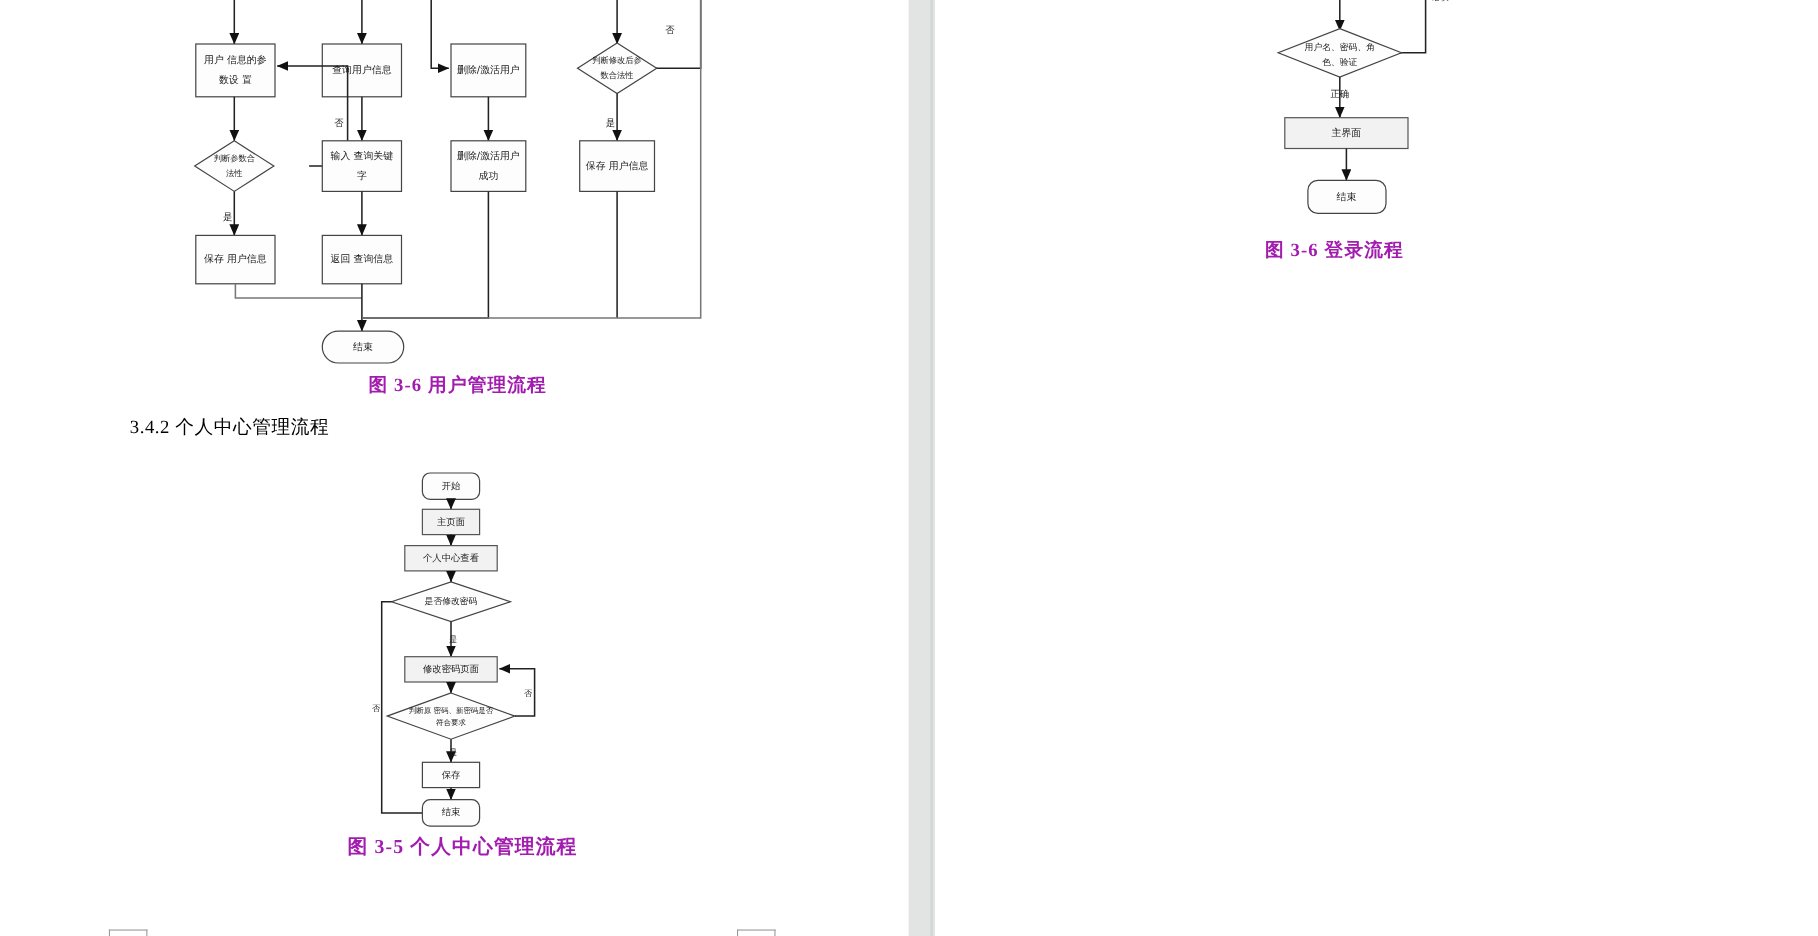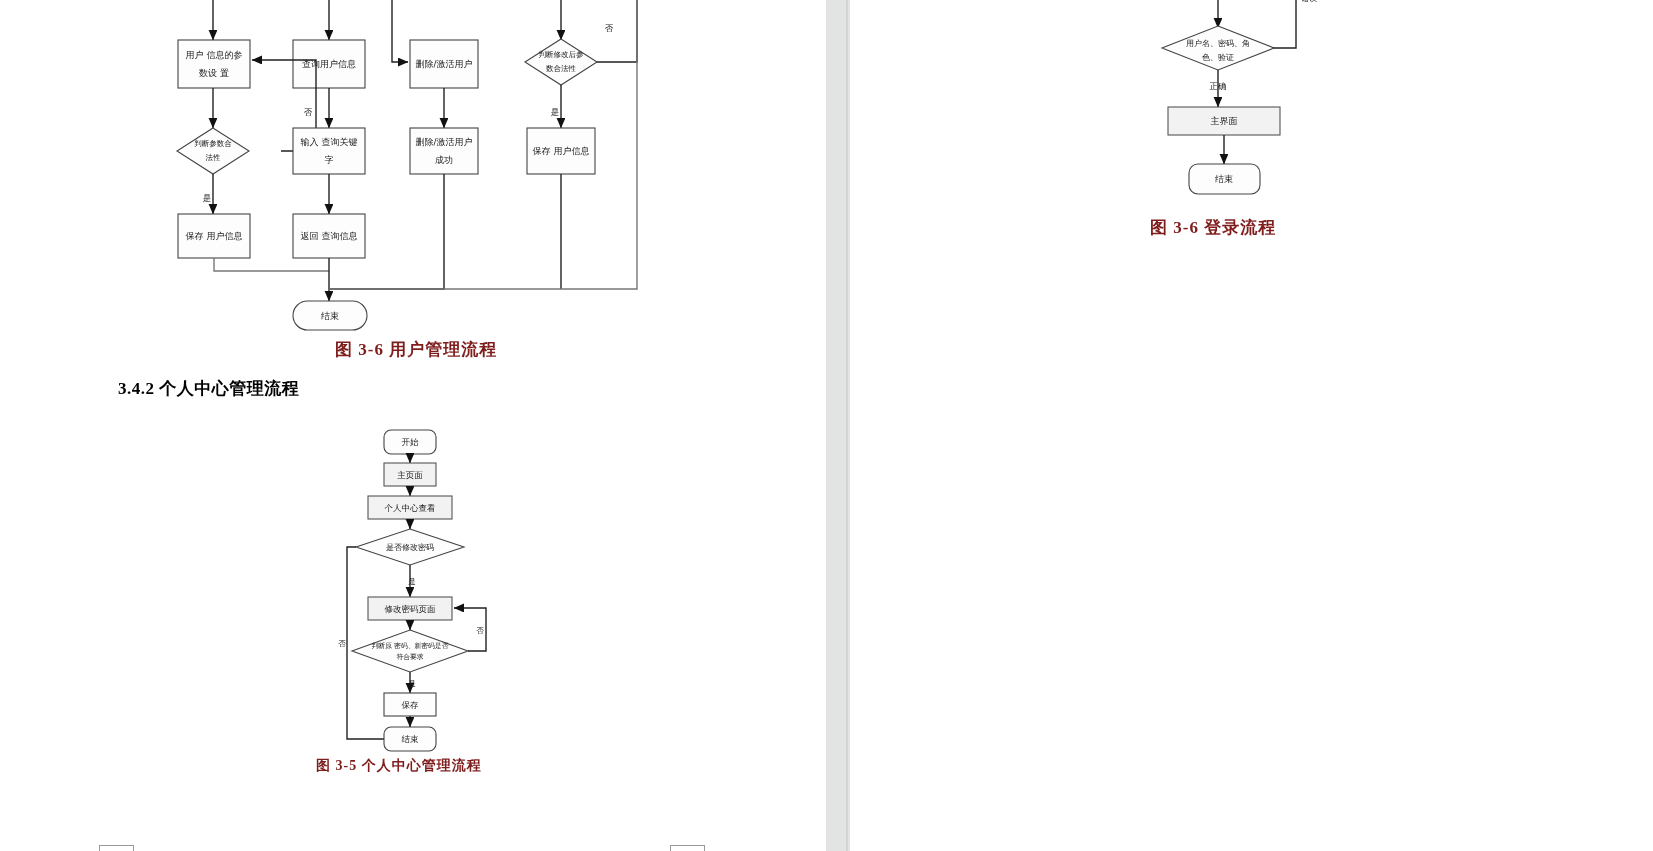--- a/index.html
+++ b/index.html
@@ -30,27 +30,27 @@
   .doc-page{position:absolute;top:0;height:851px;background:#fff;overflow:hidden;}
   #page-left{left:0;width:826px;}
   #page-right{left:850px;width:691px;}
 
   svg.flow{position:absolute;overflow:visible;}
 
   .fig-caption{
     position:absolute;
     font-family:"Liberation Serif","DejaVu Serif",serif;
     font-weight:bold;
-    color:#7f1d1d;
+    color:#a21caf;
     white-space:nowrap;
   }
   .sec-heading{
     position:absolute;
     font-family:"Liberation Serif","DejaVu Serif",serif;
-    font-weight:bold;
+    font-weight:normal;
     font-size:17px;
     color:#000;
     white-space:nowrap;
     letter-spacing:0.5px;
   }
   
   .nd-label{
     font-family:"DejaVu Sans","Liberation Sans",sans-serif;
     fill:#1a1a1a;
     text-anchor:middle;
@@ -203,21 +203,21 @@
 
       <rect class="shape" x="84" y="268" width="52" height="23"></rect>
       <text class="nd-label" x="110" y="280" font-size="8.5">保存</text>
 
       <path class="conn" d="M110,291 L110,302" marker-end="url(#arrHead)"></path>
 
       <rect class="shape" x="84" y="302" width="52" height="24" rx="7" ry="7"></rect>
       <text class="nd-label" x="110" y="314" font-size="8.5">结束</text>
     </svg>
 
-    <div class="fig-caption" style="left:316px; top:757px; font-size:14px; letter-spacing:1px;">图 3-5  个人中心管理流程</div>
+    <div class="fig-caption" style="left:316px; top:757px; font-size:18px; letter-spacing:1px;">图 3-5  个人中心管理流程</div>
 
     <div style="position:absolute;left:99px;top:845px;width:33px;height:8px;border:1px solid #9a9a9a;border-bottom:none;"></div>
     <div style="position:absolute;left:670px;top:845px;width:33px;height:8px;border:1px solid #9a9a9a;border-bottom:none;"></div>
   </div>
 
   <div class="page-gutter" style="left:826px;"></div>
   <div class="page-gutter-edge" style="left:846px;"></div>
 
   <div class="doc-page" id="page-right">
 

